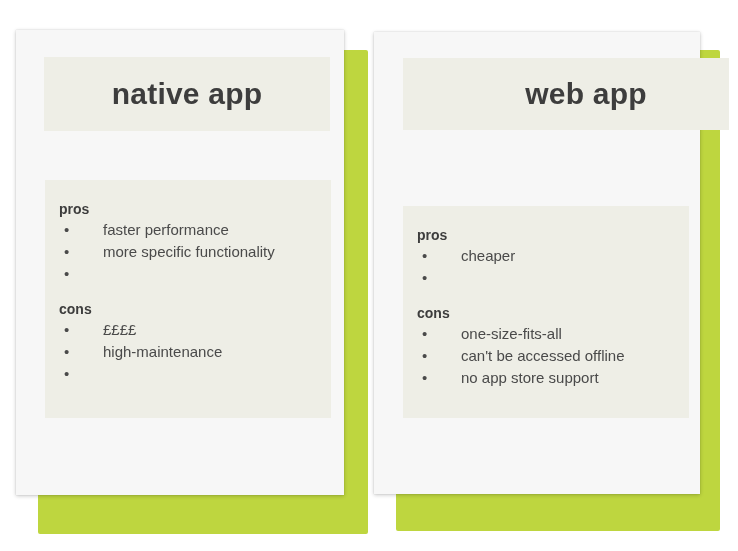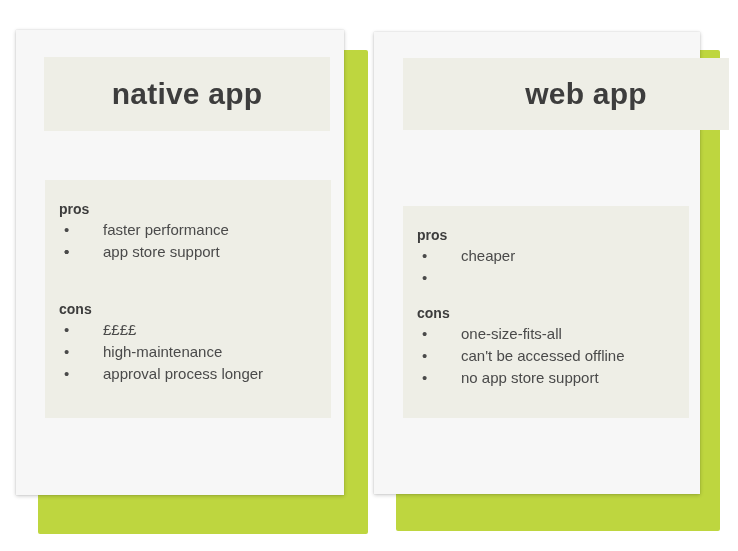--- a/index.html
+++ b/index.html
@@ -140,42 +140,41 @@
 
         <div class="section sec-pros">
           <div class="section-heading">pros</div>
           <ul class="bullet-list">
             <li class="bullet-item">
               <span class="bullet-dot">•</span>
               <span class="bullet-label">faster performance</span>
             </li>
             <li class="bullet-item">
               <span class="bullet-dot">•</span>
-            </li>
-            <li class="bullet-item">
-              <span class="bullet-dot">•</span>
-              <span class="bullet-label">app store support</span>
+              <span class="bullet-label">more specific functionality</span>
+            </li>
+            <li class="bullet-item">
+              <span class="bullet-dot">•</span>
             </li>
           </ul>
         </div>
 
         <div class="section sec-cons-native">
           <div class="section-heading">cons</div>
           <ul class="bullet-list">
             <li class="bullet-item">
               <span class="bullet-dot">•</span>
               <span class="bullet-label">££££</span>
             </li>
             <li class="bullet-item">
               <span class="bullet-dot">•</span>
               <span class="bullet-label">high-maintenance</span>
             </li>
             <li class="bullet-item">
               <span class="bullet-dot">•</span>
-              <span class="bullet-label">approval process longer</span>
             </li>
           </ul>
         </div>
 
       </div>
     </div>
   </div>
 
   <div class="card-wrap" id="card-web-wrap">
 

